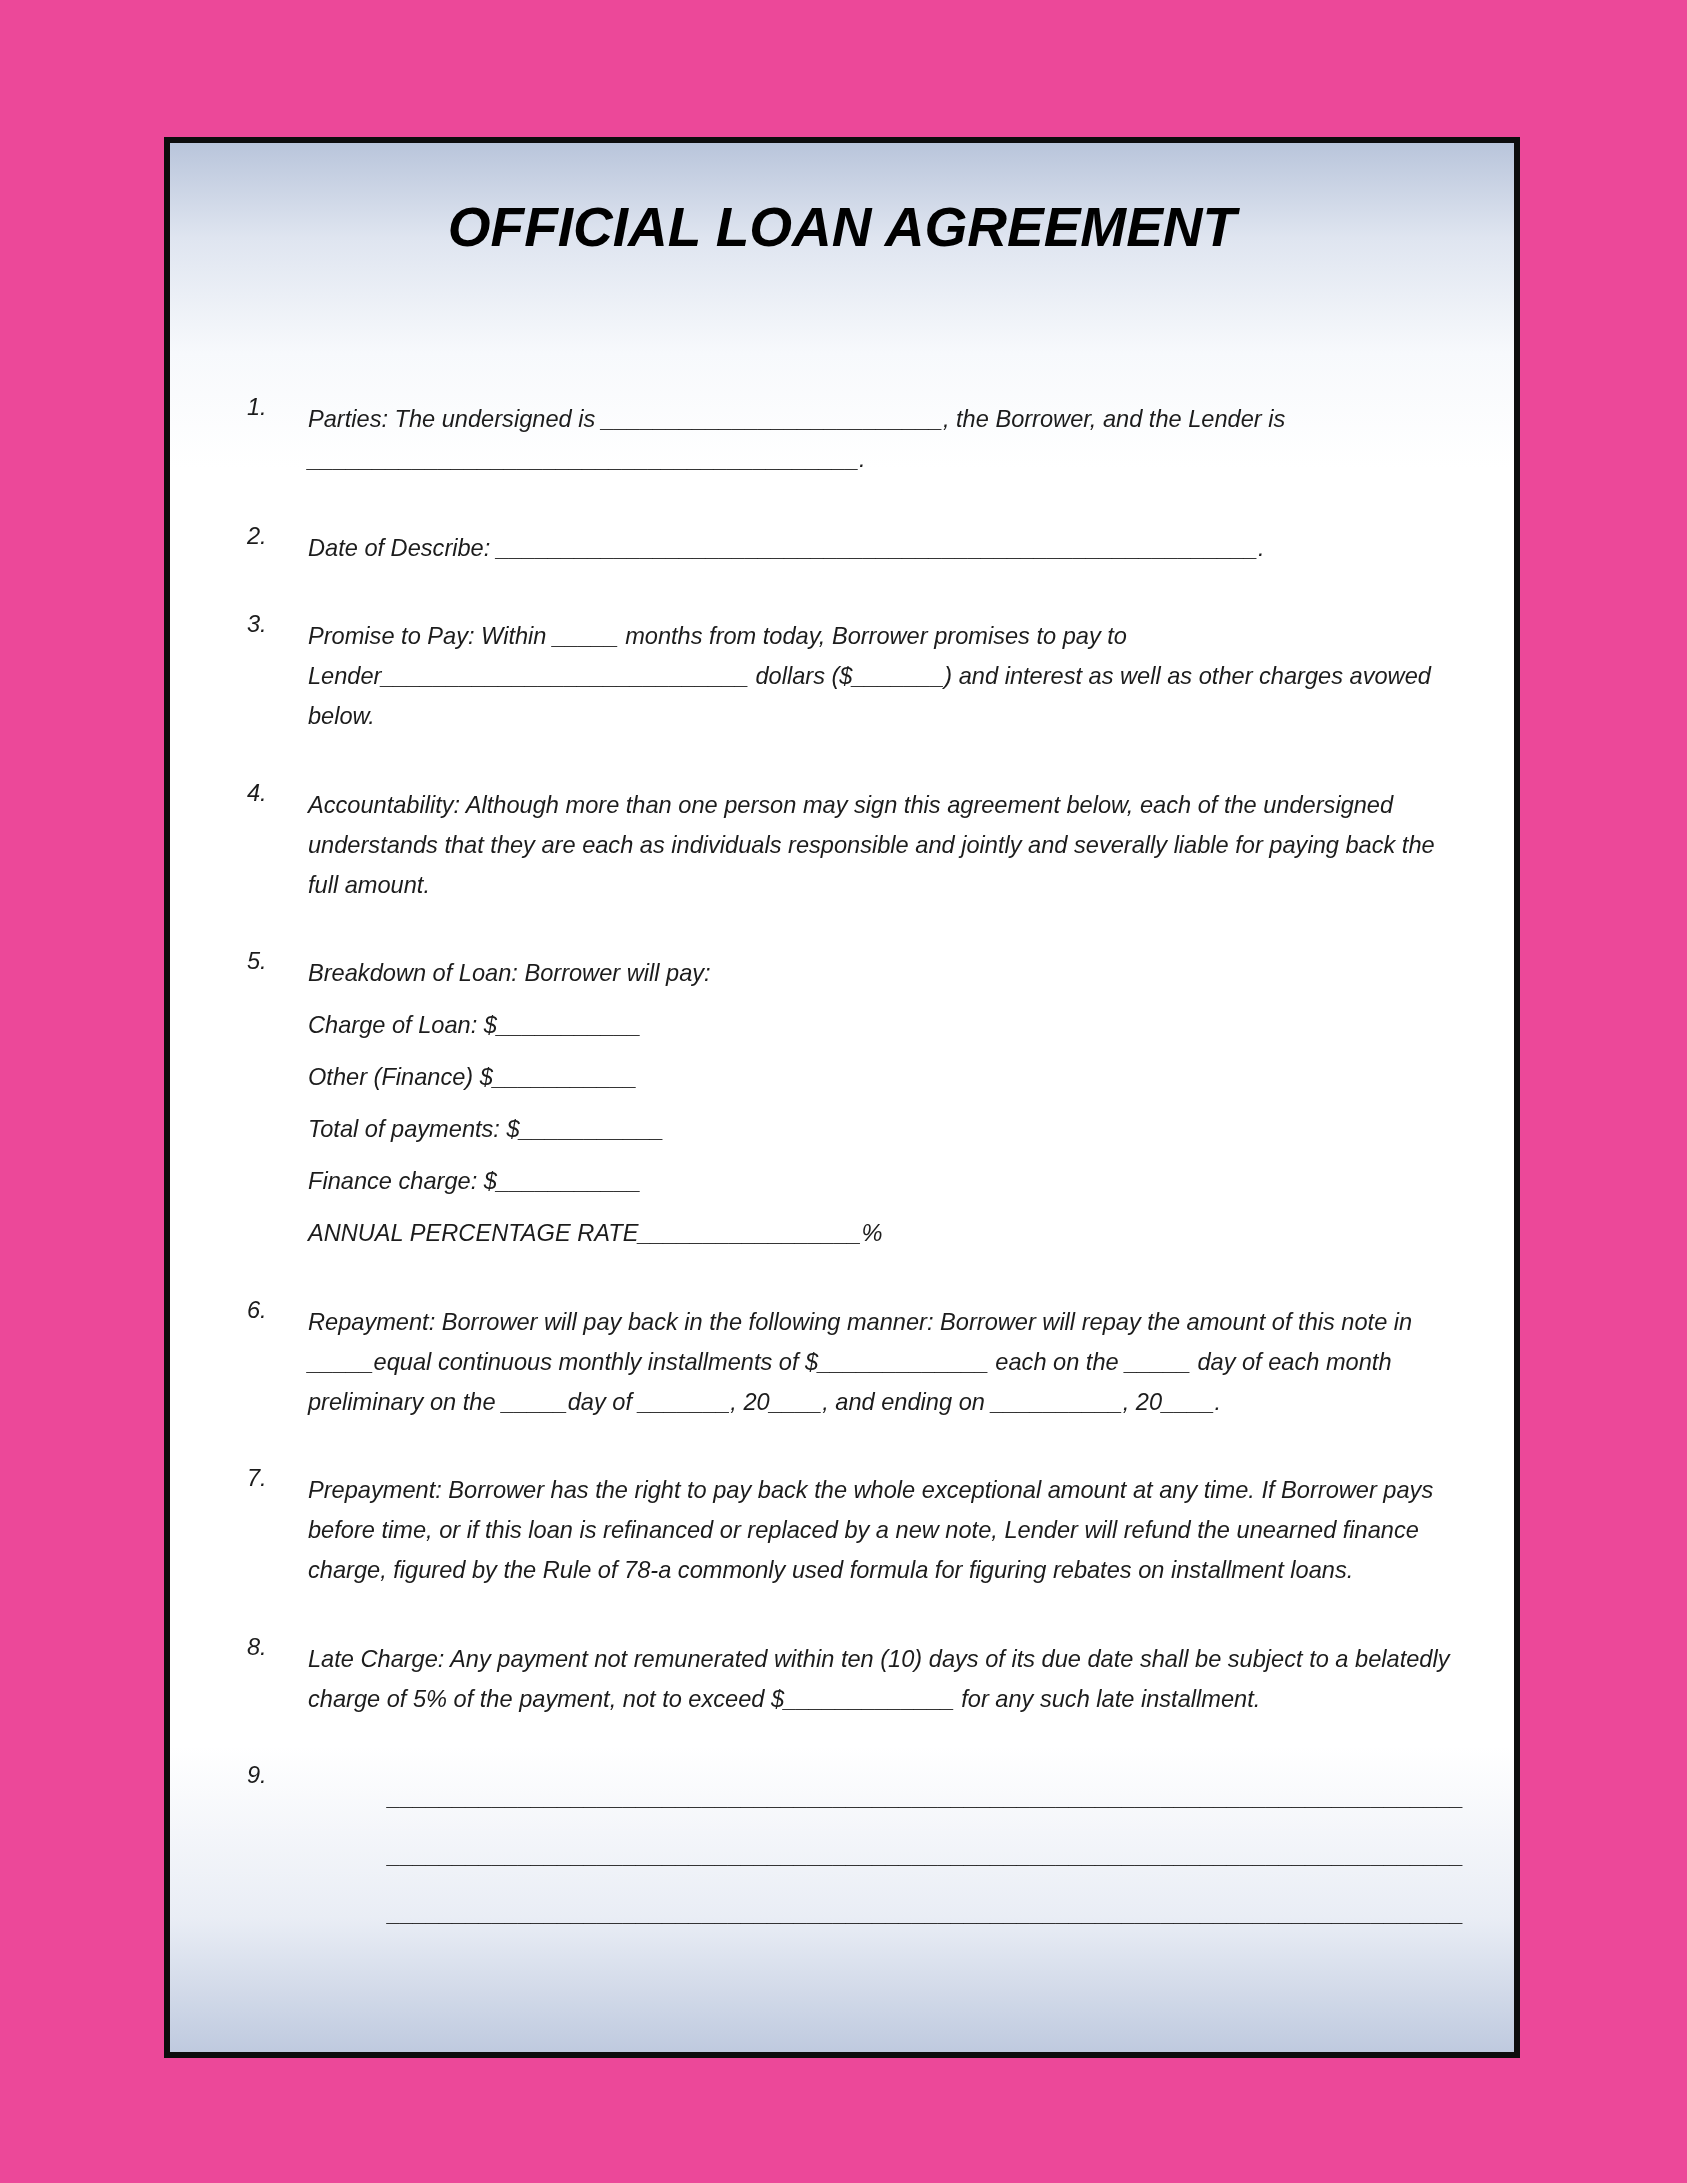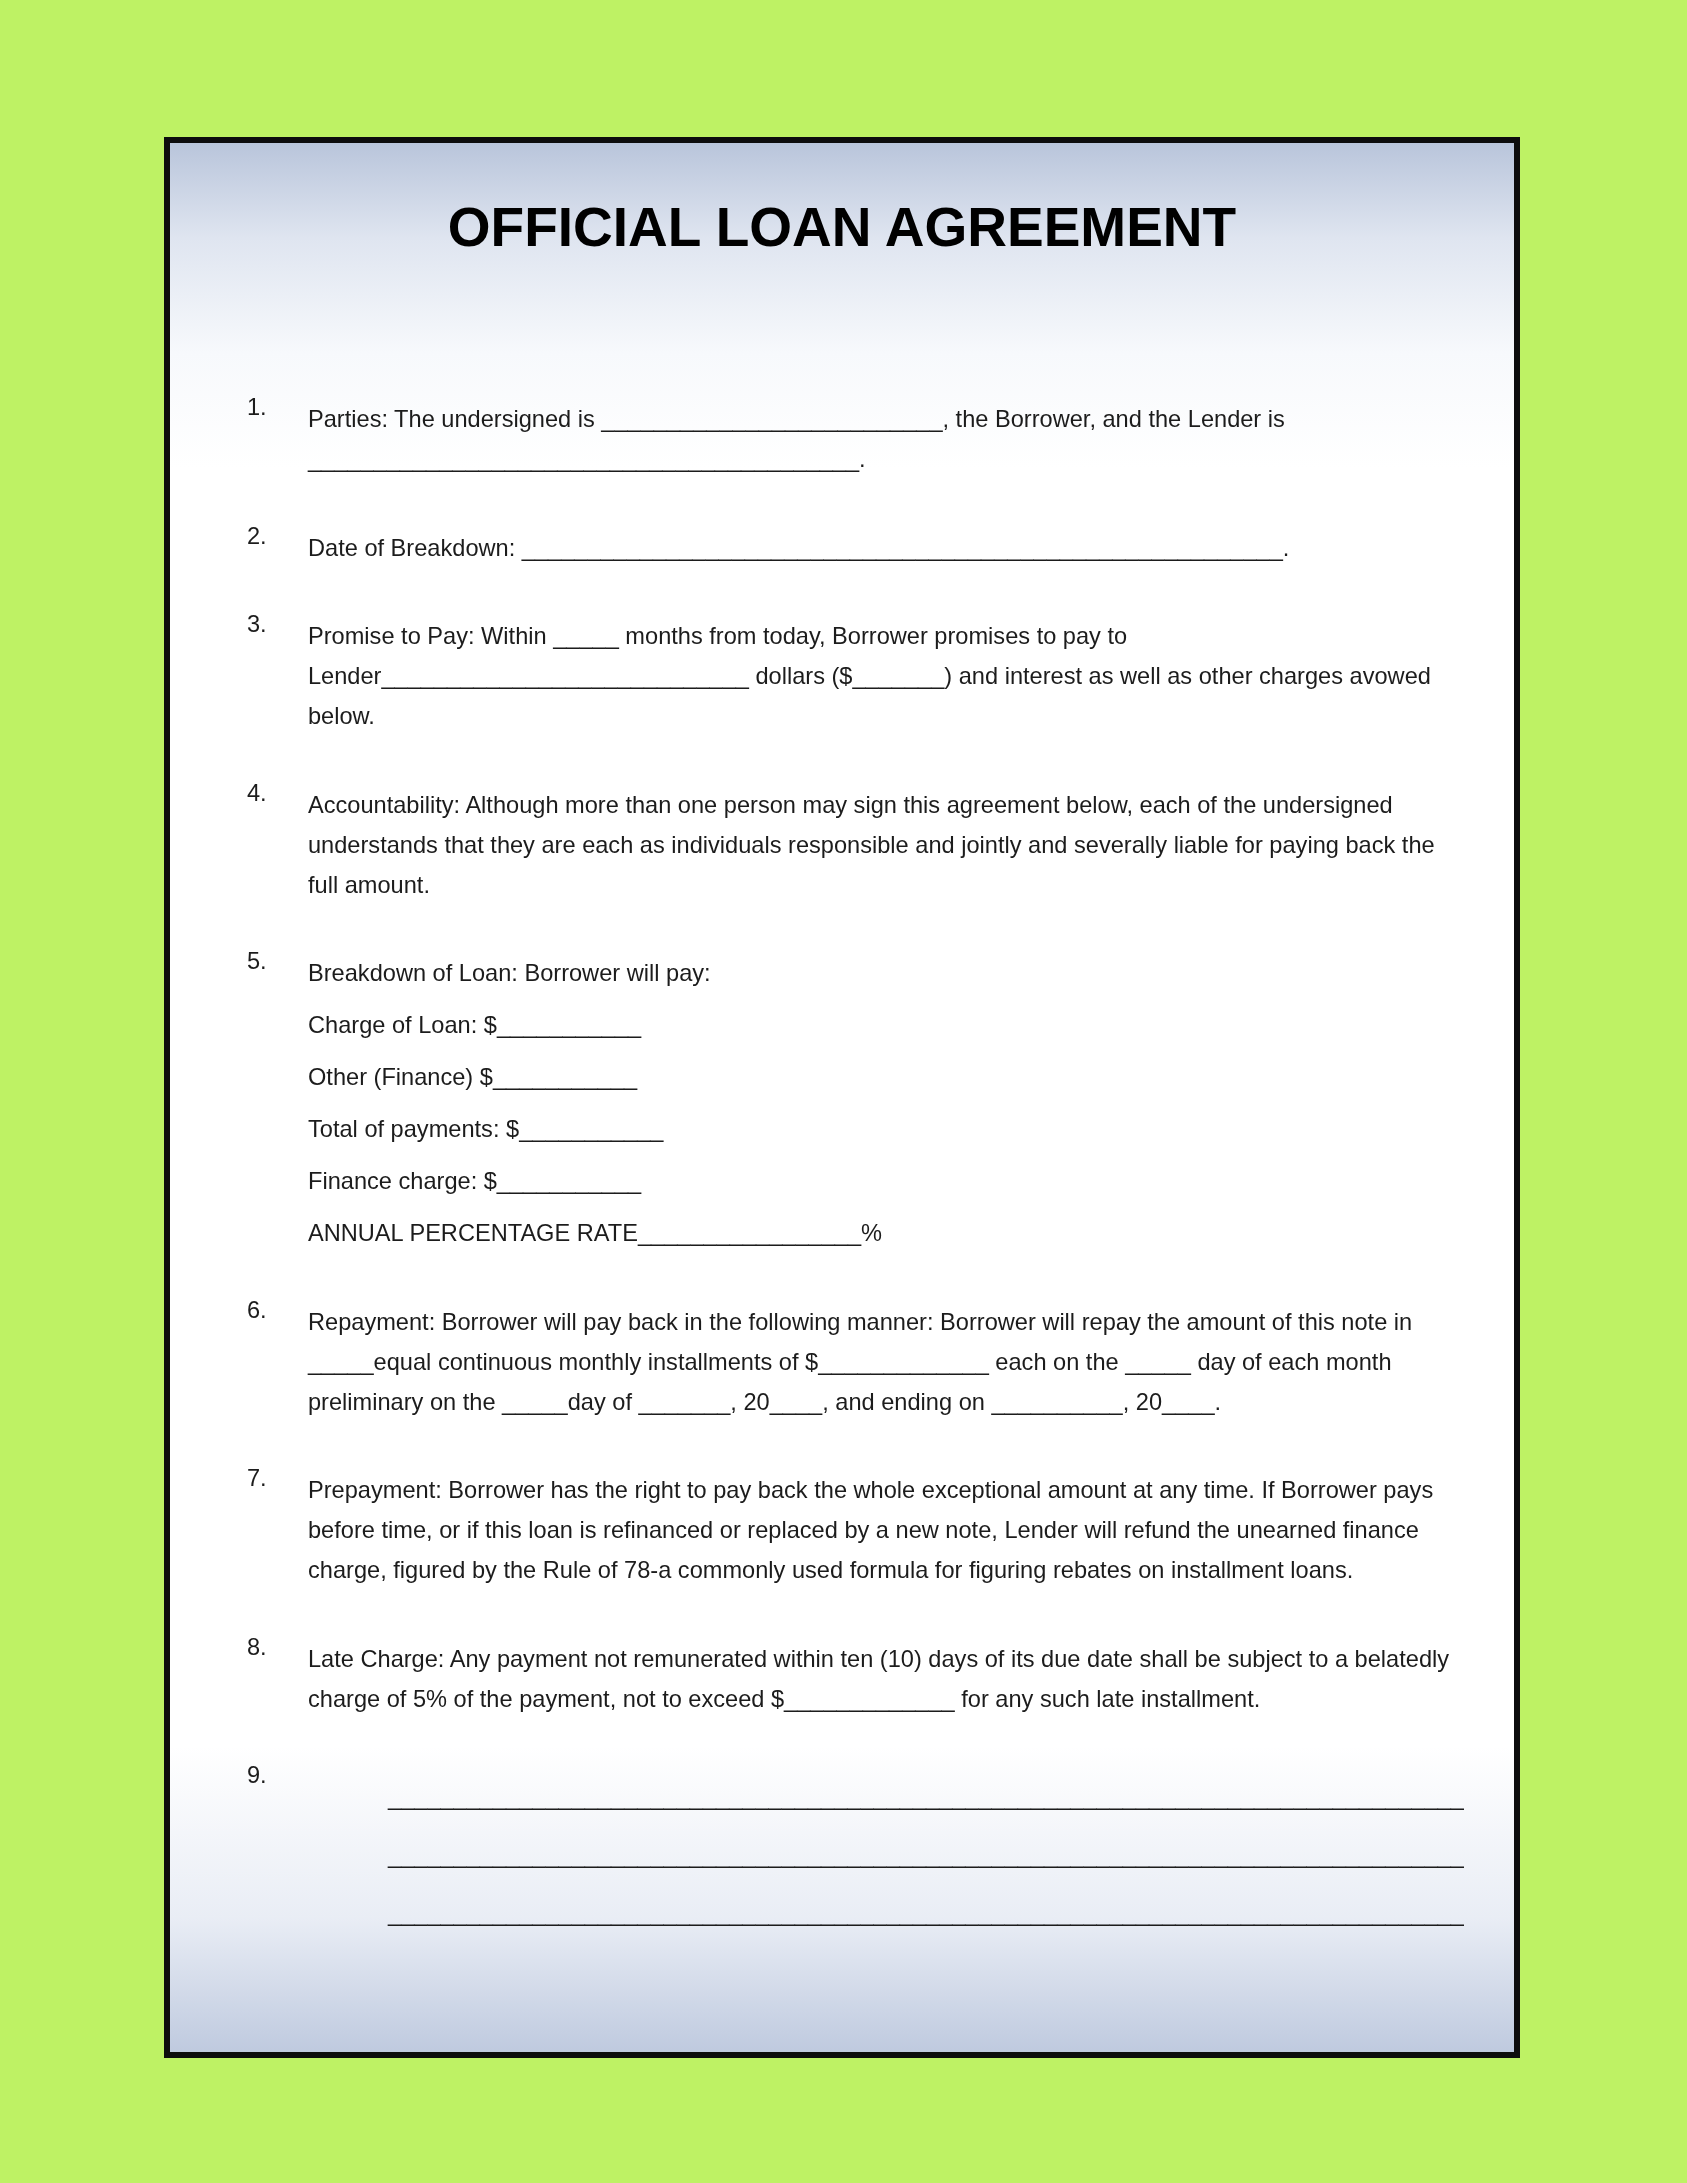--- a/index.html
+++ b/index.html
@@ -5,22 +5,23 @@
   html, body {
     margin: 0;
     padding: 0;
     background: #ffffff;
     font-family: "Liberation Sans", sans-serif;
   }
   .canvas {
     position: relative;
     width: 1687px;
     height: 2184px;
-    background: #bef264;
+    background: #ec4899;
     overflow: hidden;
+    font-style: italic;
   }
   .sheet {
     position: absolute;
     left: 164px;
     top: 137px;
     width: 1356px;
     height: 1921px;
     box-sizing: border-box;
     border: 6.1px solid #0d0d0d;
     background: linear-gradient(180deg,
@@ -89,21 +90,21 @@
       <div class="item">
         <span class="num">1.</span>
         <div class="body">
           <p>Parties: The undersigned is __________________________, the Borrower, and the Lender is __________________________________________.</p>
         </div>
       </div>
 
       <div class="item">
         <span class="num">2.</span>
         <div class="body">
-          <p>Date of Breakdown: __________________________________________________________.</p>
+          <p>Date of Describe: __________________________________________________________.</p>
         </div>
       </div>
 
       <div class="item">
         <span class="num">3.</span>
         <div class="body">
           <p>Promise to Pay: Within _____ months from today, Borrower promises to pay to Lender____________________________ dollars ($_______) and interest as well as other charges avowed below.</p>
         </div>
       </div>
 

